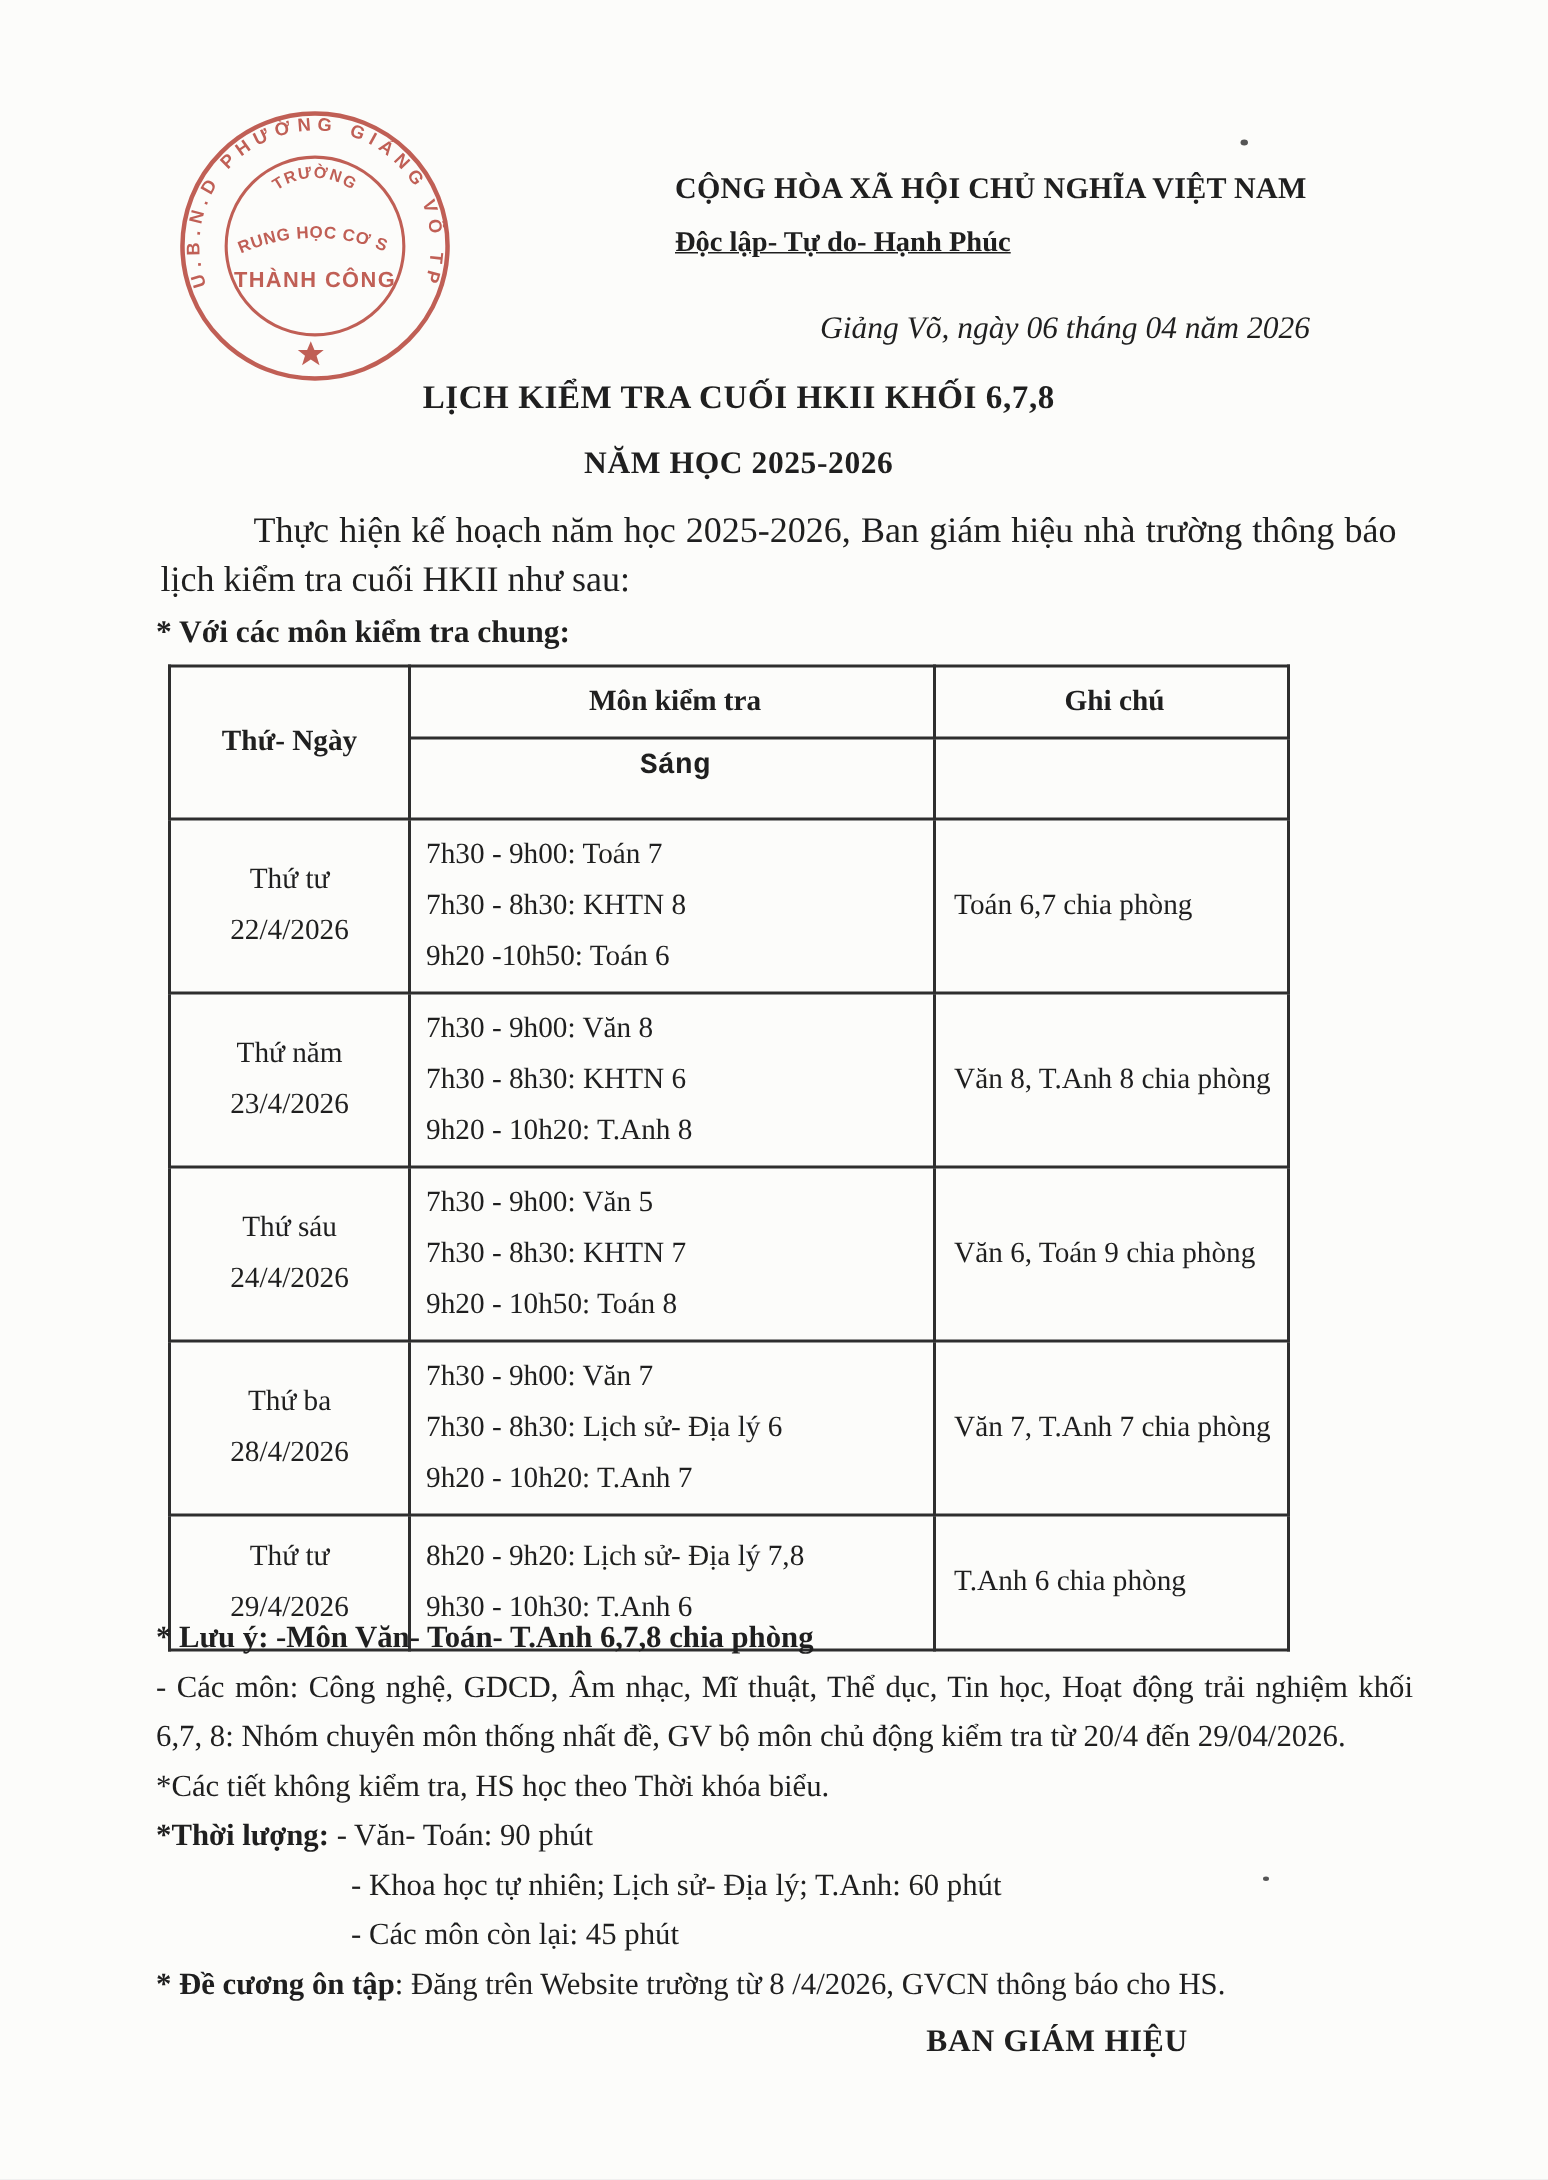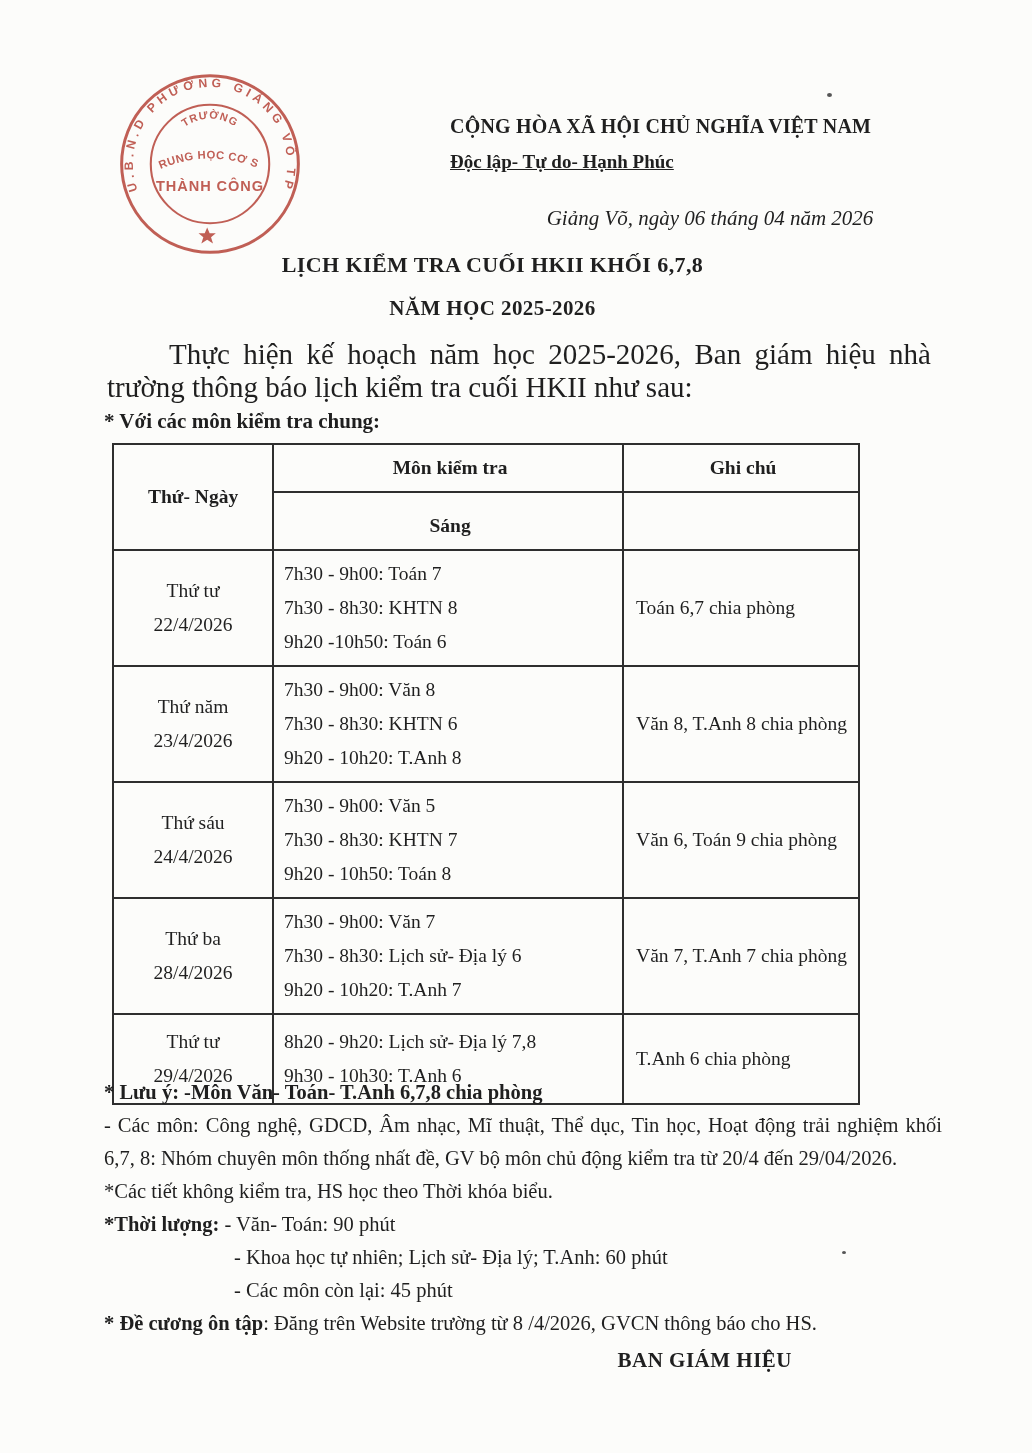--- a/index.html
+++ b/index.html
@@ -46,21 +46,21 @@
   .title1{
     position:absolute;left:0;top:252px;width:985px;
     text-align:center;font-size:22px;font-weight:bold;letter-spacing:.4px;
   }
   .title2{
     position:absolute;left:0;top:296px;width:985px;
     text-align:center;font-size:21px;font-weight:bold;letter-spacing:.4px;
   }
   .intro{
     position:absolute;left:107px;top:338px;width:824px;
-    font-size:29px;line-height:33px;text-align:justify;text-indent:62px;
+    font-size:24px;line-height:33px;text-align:justify;text-indent:62px;
   }
   .section-heading{
     position:absolute;left:104px;top:409px;
     font-size:21px;font-weight:bold;
   }
   
   table.sched{
     position:absolute;left:112px;top:443px;width:748px;
     border-collapse:collapse;
     font-size:19.5px;
@@ -68,21 +68,21 @@
   table.sched td{
     border:2px solid var(--line);
     vertical-align:middle;
   }
   .c1{width:163px;text-align:center;line-height:34px;}
   .c2{width:360px;padding:6px 6px 6px 10px;line-height:34px;vertical-align:top;}
   .c3{width:242px;padding:4px 8px 4px 12px;line-height:34px;}
   td.hdr{text-align:center;font-weight:bold;}
   tr.hr1{height:36px;}
   tr.hr2{height:54px;}
-  tr.hr2 td{vertical-align:top;padding-top:16px;}
+  tr.hr2 td{vertical-align:top;padding-top:0;font-family:Liberation Mono, monospace;}
   tr.r0{height:110px;}
   tr.r1{height:110px;}
   tr.r2{height:108px;margin-left:33px;}
   tr.r3{height:107px;}
   tr.r4{height:90px;}
   td.slots{vertical-align:top;}
   
   .notes{
     position:absolute;left:104px;top:1076px;width:838px;
     font-size:20.5px;line-height:33px;

